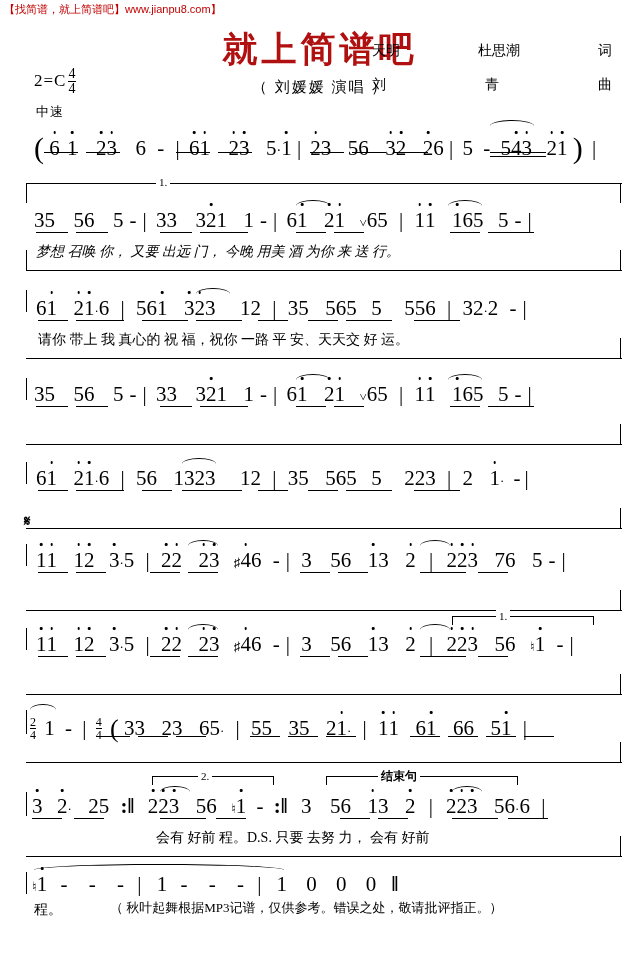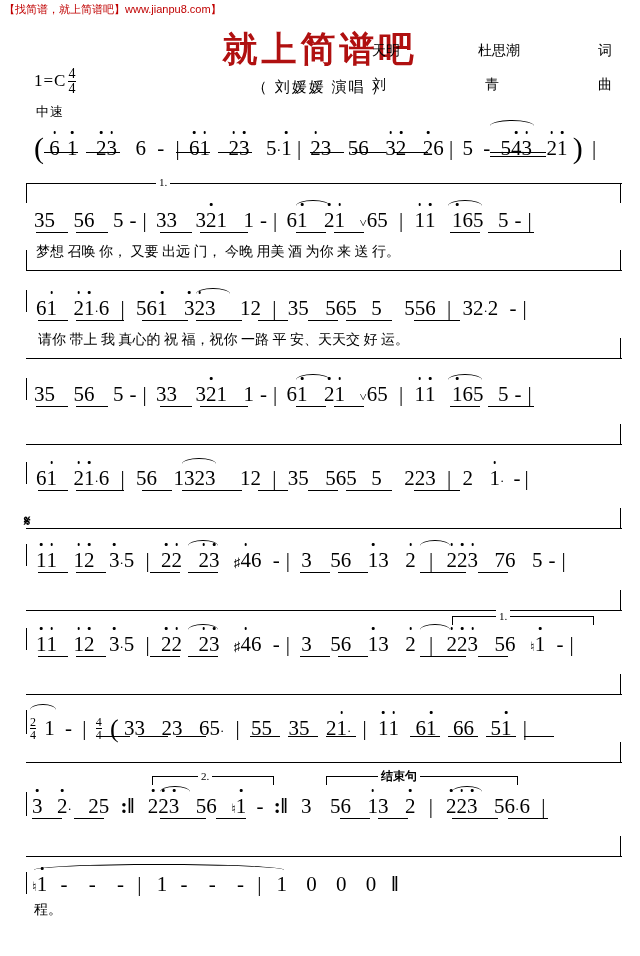--- a/index.html
+++ b/index.html
@@ -91,21 +91,21 @@
     <span>词</span>
   </div>
   <div class="crow">
     <span>刘</span>
     <span>青</span>
     <span>曲</span>
   </div>
 </div>
 
 <div class="keysig">
-  <span>1=C</span><span class="frac"><b class="num">4</b><b class="den">4</b></span>
+  <span>2=C</span><span class="frac"><b class="num">4</b><b class="den">4</b></span>
 </div>
 <div class="tempo">中速</div>
 
 <div class="score">
 
   <div class="note-row" style="left:34px; top:128px;">
     <span style="font-size:30px;position:relative;top:3px;">(</span>
     <span class="note dotup">6</span>
     <span class="note dotup" style="margin-left:2px;">1</span>
     <span style="display:inline-block;width:8px;"></span>
@@ -180,21 +180,21 @@
   <div class="hbar" style="left:76px; top:232px; width:32px;"></div>
   <div class="hbar" style="left:160px; top:232px; width:32px;"></div>
   <div class="hbar" style="left:200px; top:232px; width:48px;"></div>
   <div class="hbar" style="left:296px; top:232px; width:30px;"></div>
   <div class="hbar" style="left:334px; top:232px; width:30px;"></div>
   <div class="hbar" style="left:450px; top:232px; width:30px;"></div>
   <div class="hbar" style="left:488px; top:232px; width:46px;"></div>
   <div class="tie" style="left:296px; top:200px; width:34px;"></div>
   <div class="tie" style="left:448px; top:200px; width:34px;"></div>
 
-  <div class="lyr-row" style="left:36px; top:243px;">梦想 召唤 你，   又要 出远 门，   今晚 用美 酒 为你   来  送  行。</div>
+  <div class="lyr-row" style="left:36px; top:243px;font-style:italic;">梦想 召唤 你，   又要 出远 门，   今晚 用美 酒 为你   来  送  行。</div>
 
   <div class="hbar" style="left:26px; top:270px; width:596px;"></div>
   <div class="vbar" style="left:26px; top:250px; height:20px;"></div>
   <div class="vbar" style="left:620px; top:250px; height:20px;"></div>
 
   <div class="vbar" style="left:26px; top:290px; height:22px;"></div>
   <div class="note-row" style="left:36px; top:296px;">
     <span>6</span><span class="note dotup">1</span>
     <span style="display:inline-block;width:6px;"></span>
     <span class="note dotup">2</span><span class="note dotup">1</span><span style="font-size:13px;">·</span><span>6</span>
@@ -482,20 +482,21 @@
   <div class="hbar" style="left:74px; top:818px; width:30px;"></div>
   <div class="hbar" style="left:160px; top:818px; width:46px;"></div>
   <div class="hbar" style="left:216px; top:818px; width:30px;"></div>
   <div class="hbar" style="left:340px; top:818px; width:30px;"></div>
   <div class="hbar" style="left:378px; top:818px; width:30px;"></div>
   <div class="hbar" style="left:452px; top:818px; width:46px;"></div>
   <div class="hbar" style="left:508px; top:818px; width:40px;"></div>
   <div class="tie" style="left:160px; top:786px; width:30px;"></div>
   <div class="tie" style="left:452px; top:786px; width:30px;"></div>
 
+  <div class="lyr-row" style="left:156px; top:829px;">会有   好前  程。D.S. 只要   去努 力，  会有   好前</div>
   <div class="hbar" style="left:26px; top:856px; width:596px;"></div>
   <div class="vbar" style="left:620px; top:836px; height:20px;"></div>
 
   <div class="vbar" style="left:26px; top:872px; height:22px;"></div>
   <div class="note-row" style="left:32px; top:872px;">
     <span style="font-size:13px;">♮</span><span class="note dotup">1</span>
     <span style="margin:0 8px;">-</span>
     <span style="margin:0 8px;">-</span>
     <span style="margin:0 8px;">-</span>
     <span>|</span>
@@ -506,14 +507,15 @@
     <span>|</span>
     <span style="margin-left:10px;">1</span>
     <span style="margin-left:14px;">0</span>
     <span style="margin-left:14px;">0</span>
     <span style="margin-left:14px;">0</span>
     <span style="margin-left:10px;font-weight:bold;">‖</span>
   </div>
   <div class="tie" style="left:34px; top:864px; width:250px;"></div>
   <div class="lyr-row" style="left:34px; top:901px;">程。</div>
 
+  <div style="position:absolute;left:110px;top:899px;font-size:13px;">（ 秋叶起舞根据MP3记谱，仅供参考。错误之处，敬请批评指正。）</div>
 
 </div>
 
 </body></html>

